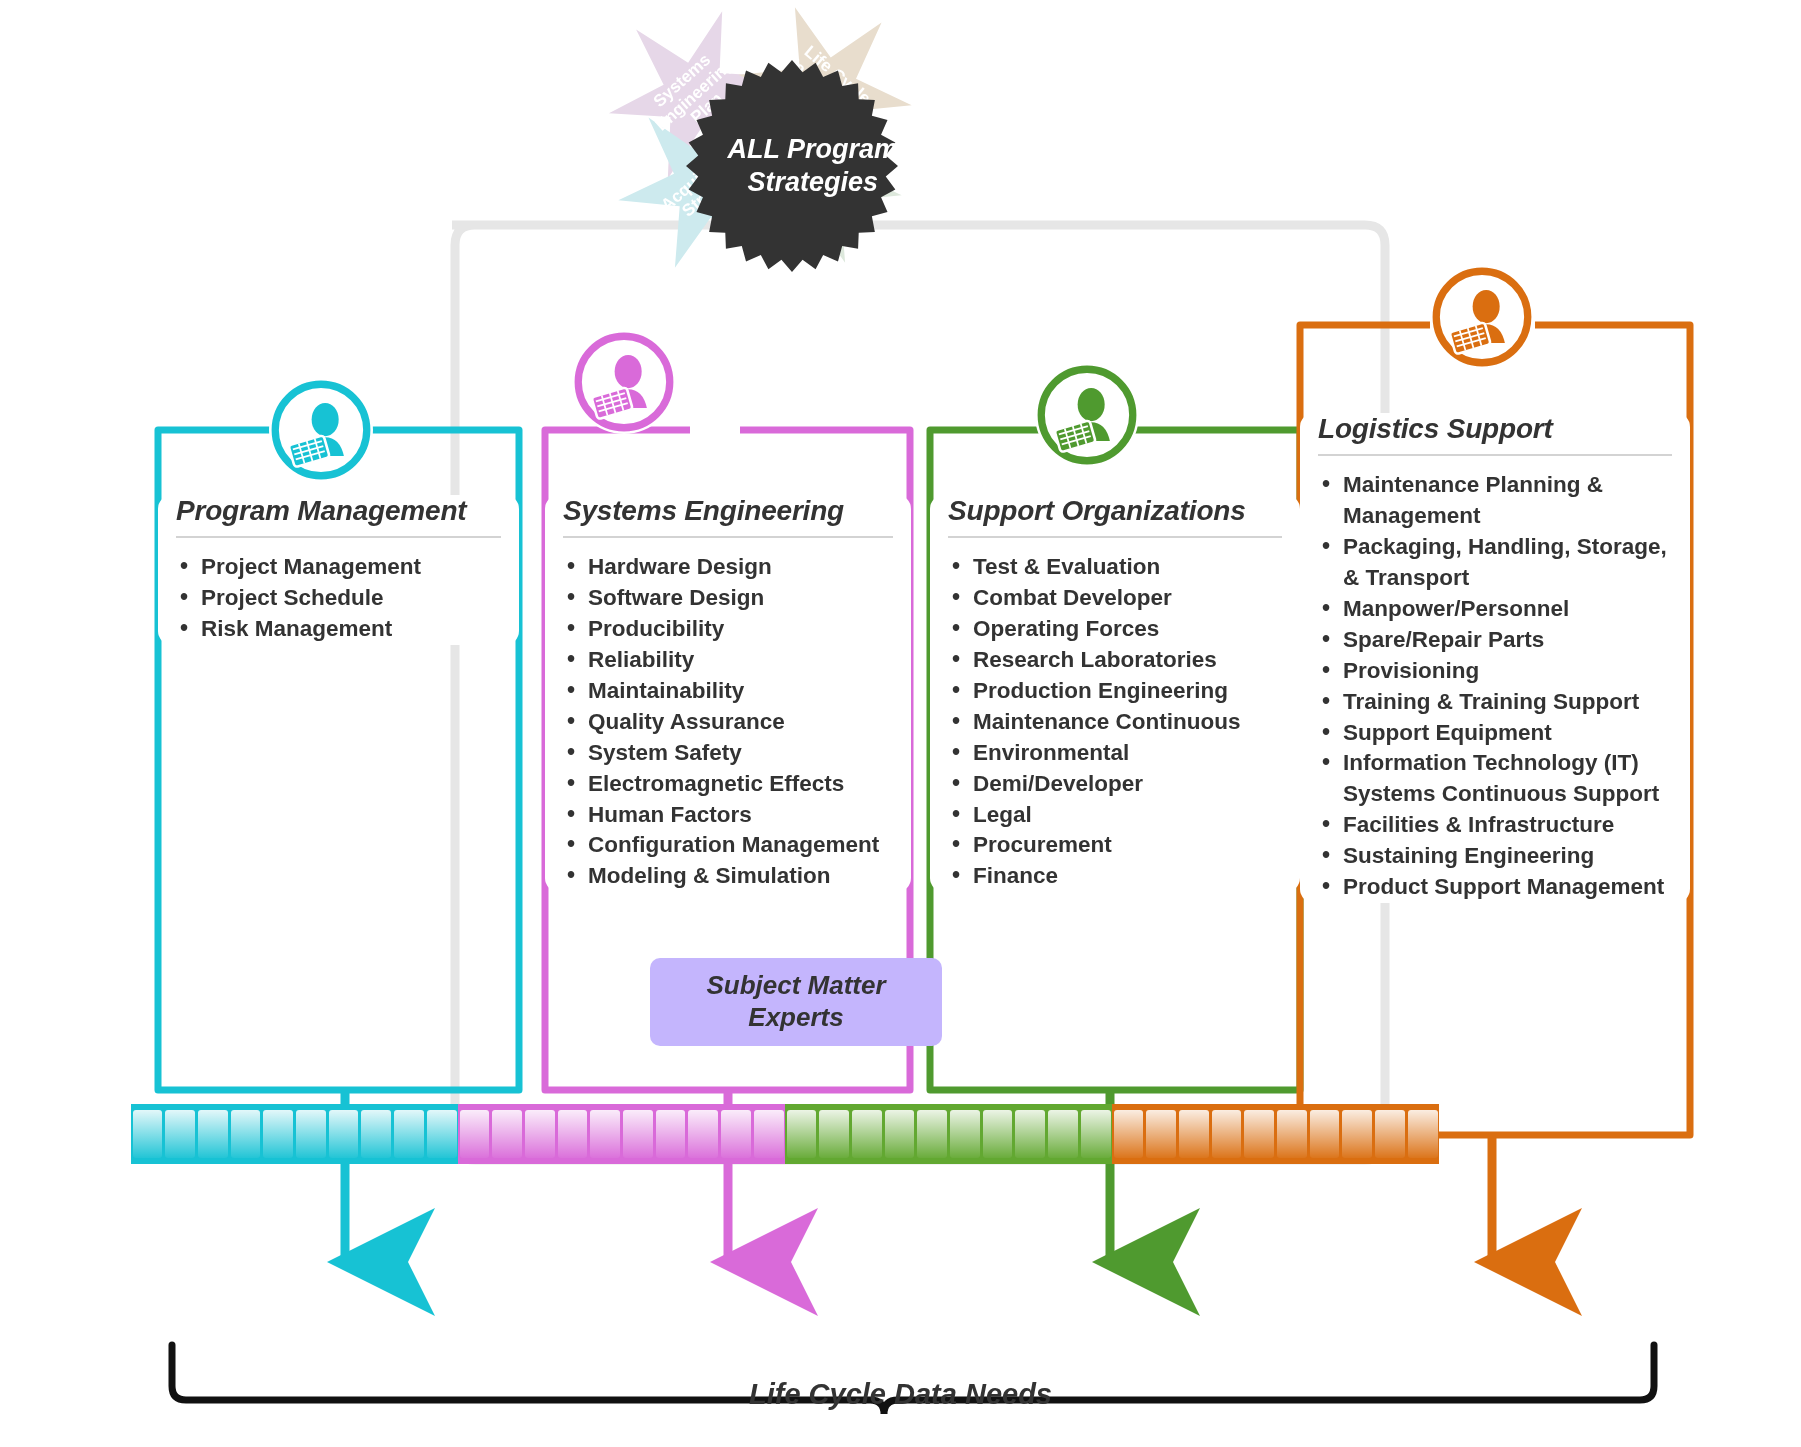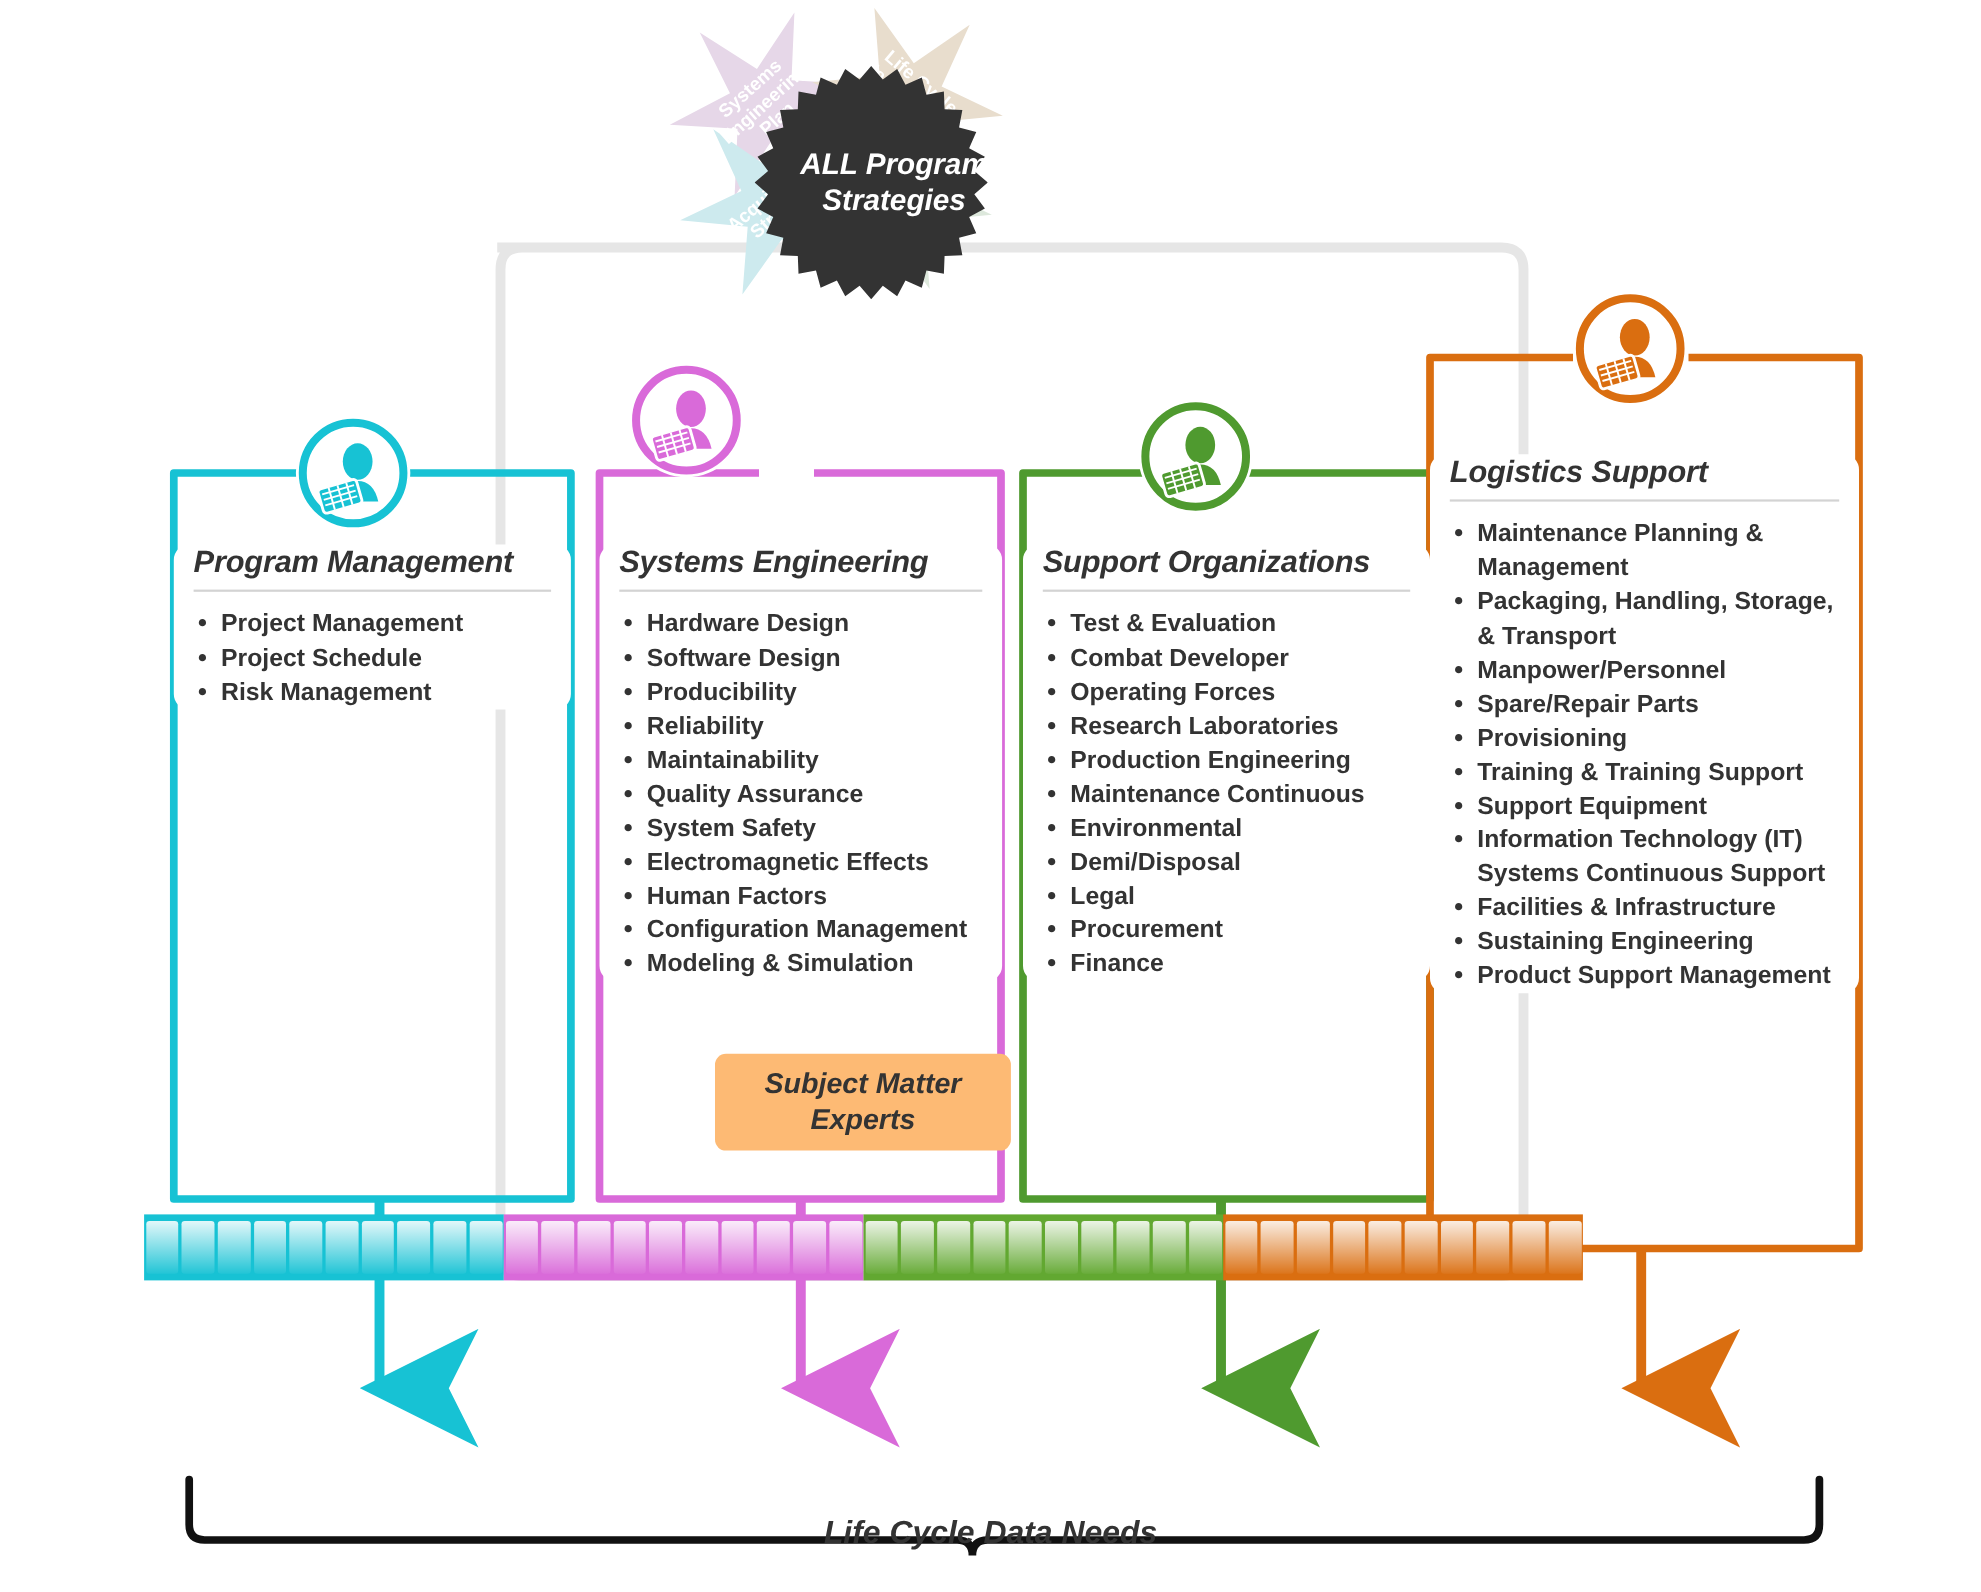--- a/index.html
+++ b/index.html
@@ -96,22 +96,22 @@
     background: #fff;
     display: flex; align-items: center; justify-content: center;
     z-index: 7;
   }
   .avatar svg { display:block; }
 
   
   #sme {
     position: absolute;
     left: 650px; top: 958px;
-    width: 269px; height: 88px;
-    background: #fdba74;
+    width: 292px; height: 88px;
+    background: #c4b5fd;
     border-radius: 10px;
     display: flex; align-items: center; justify-content: center;
     text-align: center;
     font-style: italic; font-weight: bold;
     font-size: 26px; line-height: 1.22;
     color: #333;
     z-index: 5;
   }
 
   
@@ -255,21 +255,21 @@
       <div class="title">Support Organizations</div>
       <hr class="rule">
       <ul>
           <li>Test &amp; Evaluation</li>
           <li>Combat Developer</li>
           <li>Operating Forces</li>
           <li>Research Laboratories</li>
           <li>Production Engineering</li>
           <li>Maintenance  Continuous</li>
           <li>Environmental</li>
-          <li>Demi/Disposal</li>
+          <li>Demi/Developer</li>
           <li>Legal</li>
           <li>Procurement</li>
           <li>Finance</li>
         </ul>
     </div>
   </div>
 
   <div class="card" style="left:1300px; top:385px; width:390px;margin-top:28px;">
     <div class="inner">
       <div class="title">Logistics Support</div>

